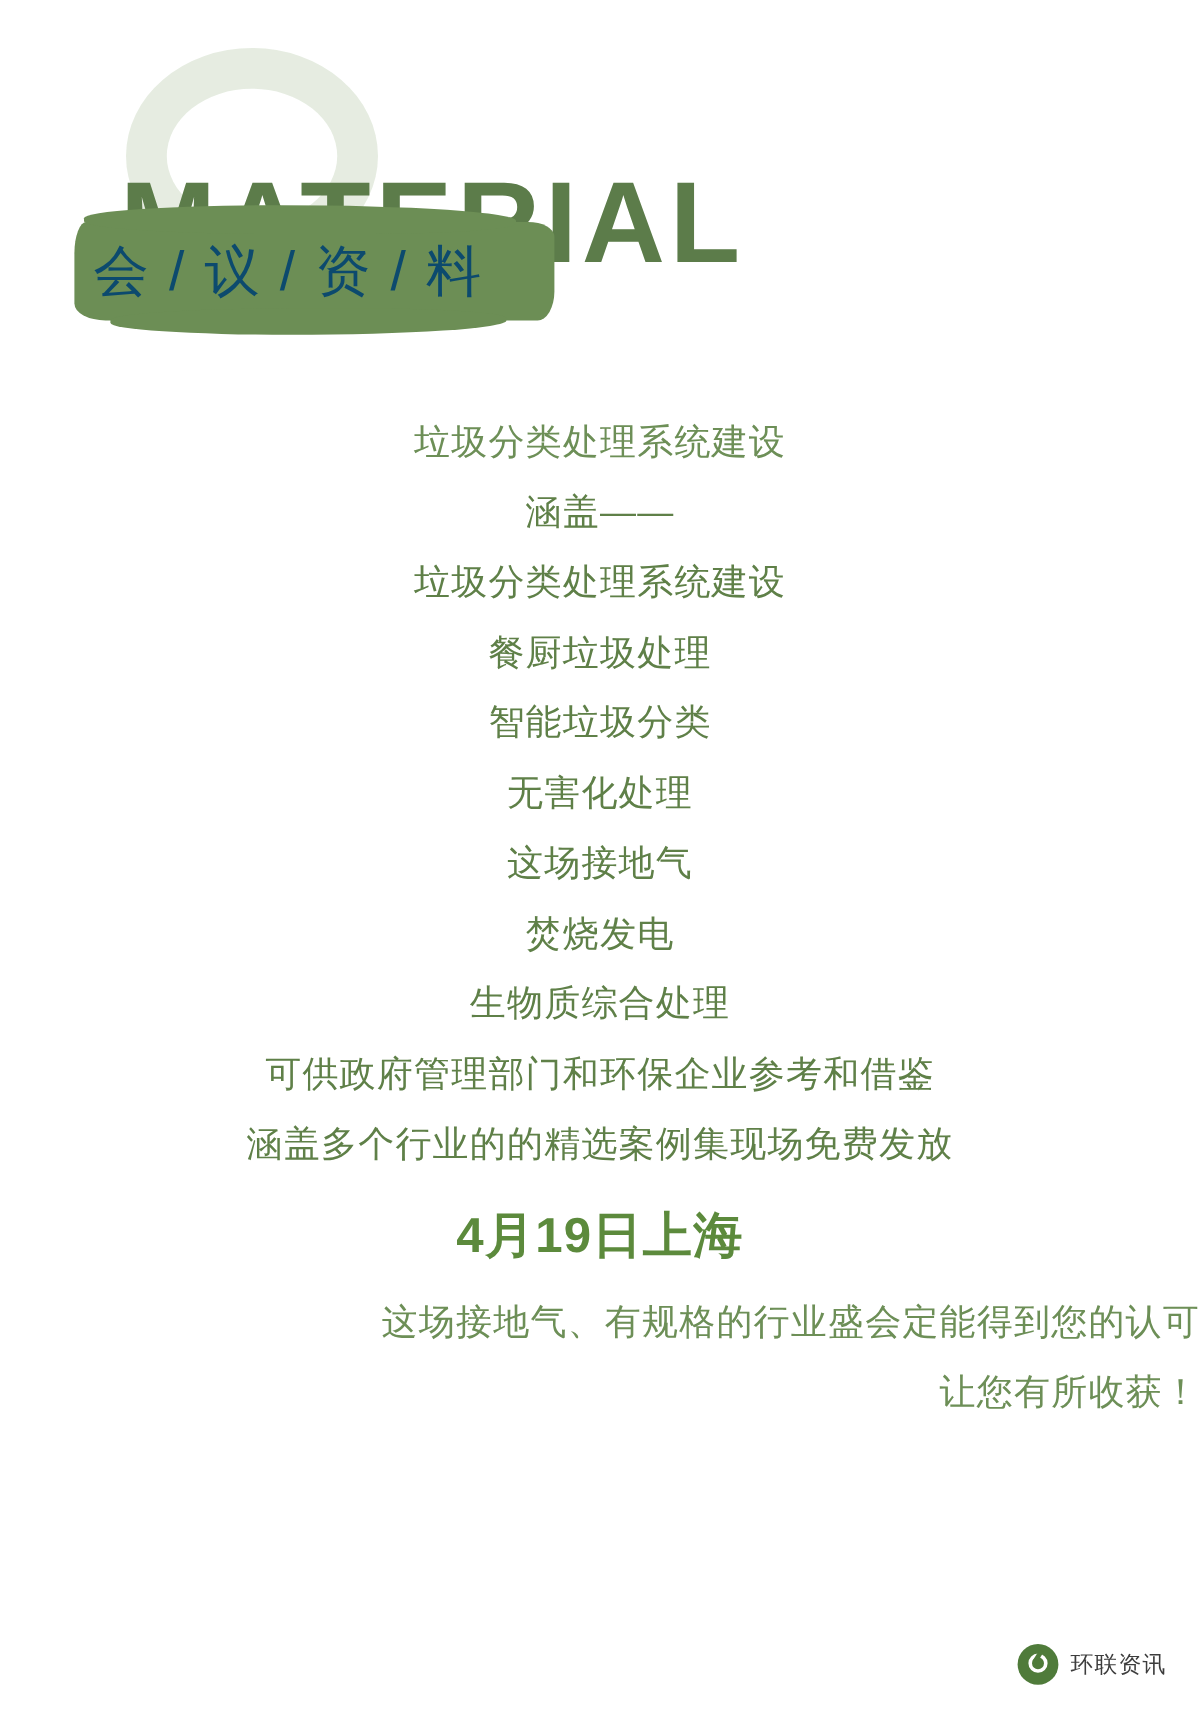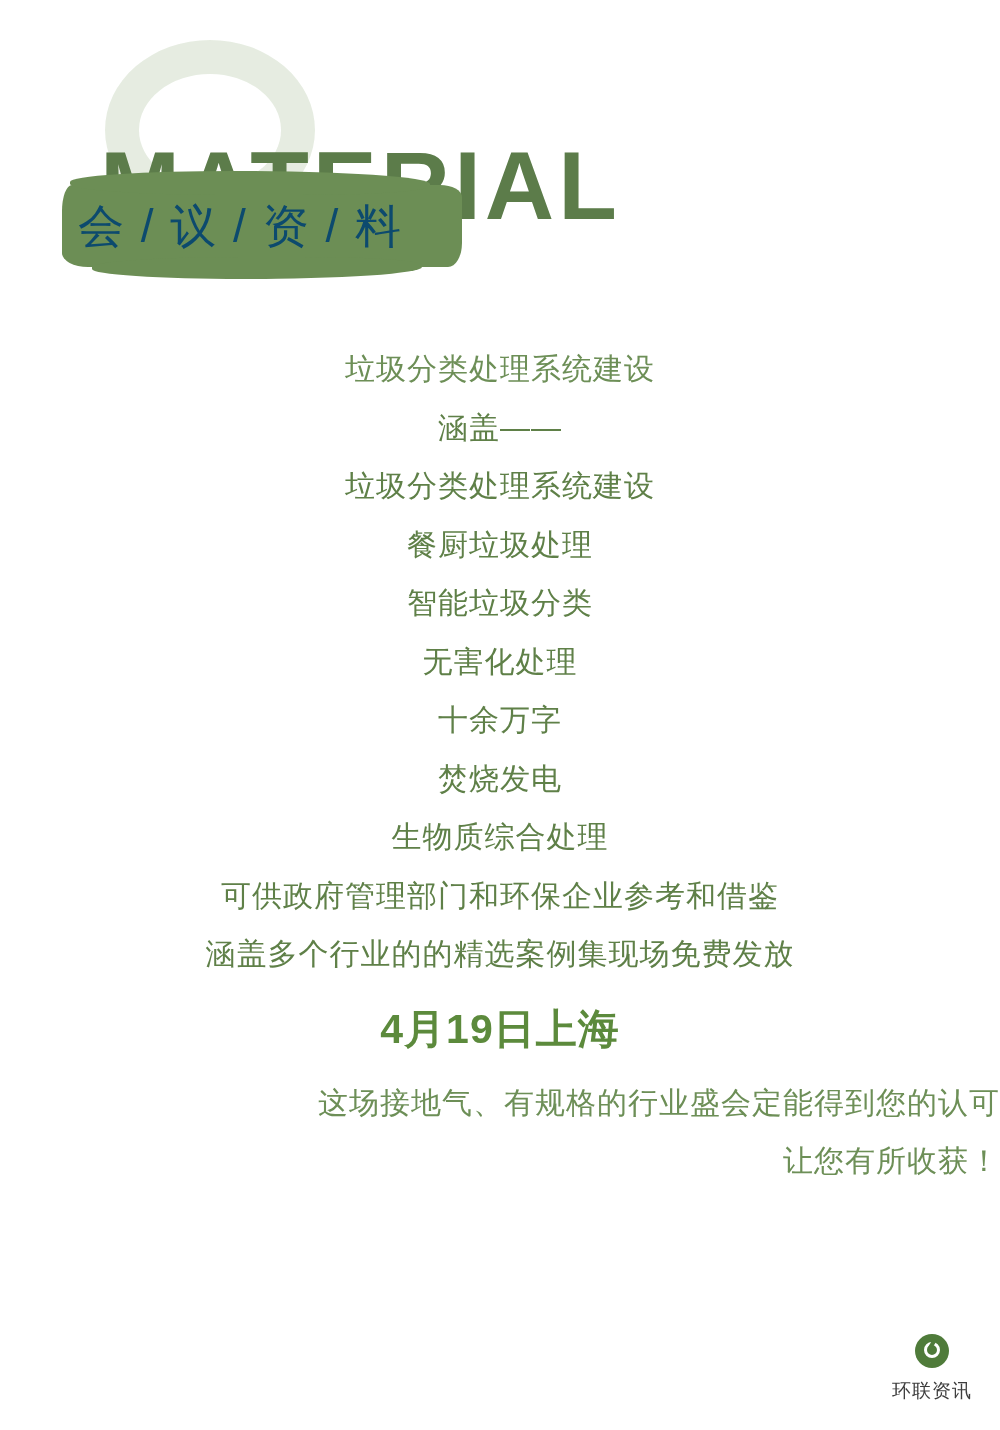--- a/index.html
+++ b/index.html
@@ -138,21 +138,20 @@
   }
 
   
   .footer-account {
     position: absolute;
     right: 28px;
     bottom: 26px;
     display: flex;
     align-items: center;
     gap: 10px;
-    flex-direction: column;
   }
   .account-logo {
     width: 34px;
     height: 34px;
     border-radius: 50%;
     background: #4f7b3a;
     position: relative;
     flex: none;
   }
   .account-logo:before {
@@ -193,21 +192,21 @@
 </div>
 
 <div class="content">
   <div class="line intro">垃圾分类处理系统建设</div>
   <div class="line dash">涵盖——</div>
 
   <div class="line">垃圾分类处理系统建设</div>
   <div class="line">餐厨垃圾处理</div>
   <div class="line">智能垃圾分类</div>
   <div class="line">无害化处理</div>
-  <div class="line">十余万字</div>
+  <div class="line">这场接地气</div>
   <div class="line">焚烧发电</div>
   <div class="line">生物质综合处理</div>
   <div class="line">可供政府管理部门和环保企业参考和借鉴</div>
   <div class="line">涵盖多个行业的的精选案例集现场免费发放</div>
 
   <div class="line highlight">4月19日上海</div>
   <div class="line closing">这场接地气、有规格的行业盛会定能得到您的认可</div>
   <div class="line closing">让您有所收获！</div>
 </div>
 

